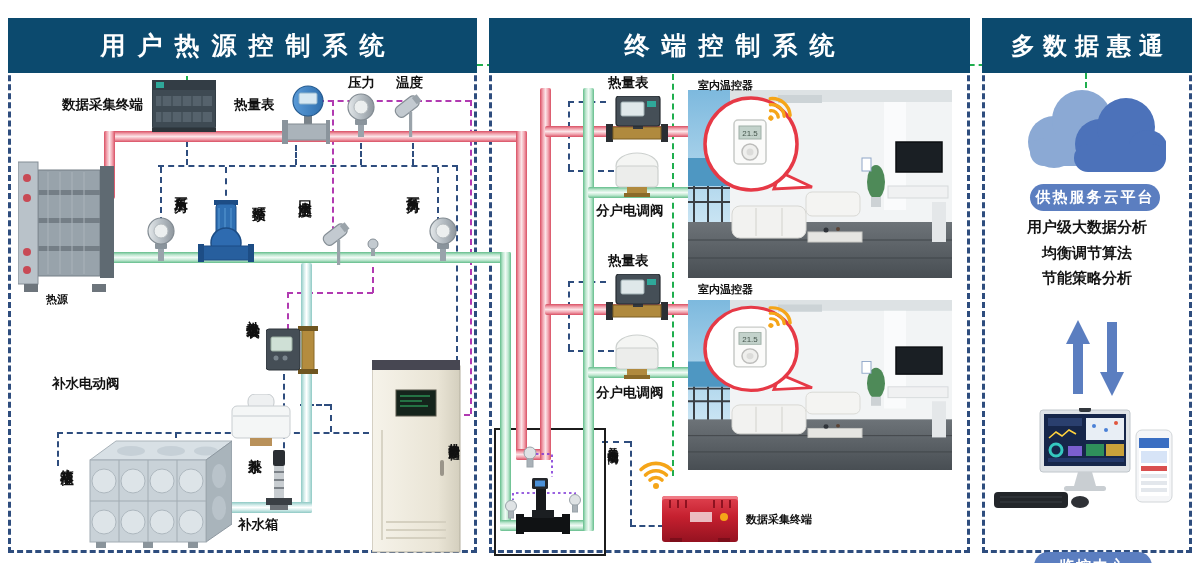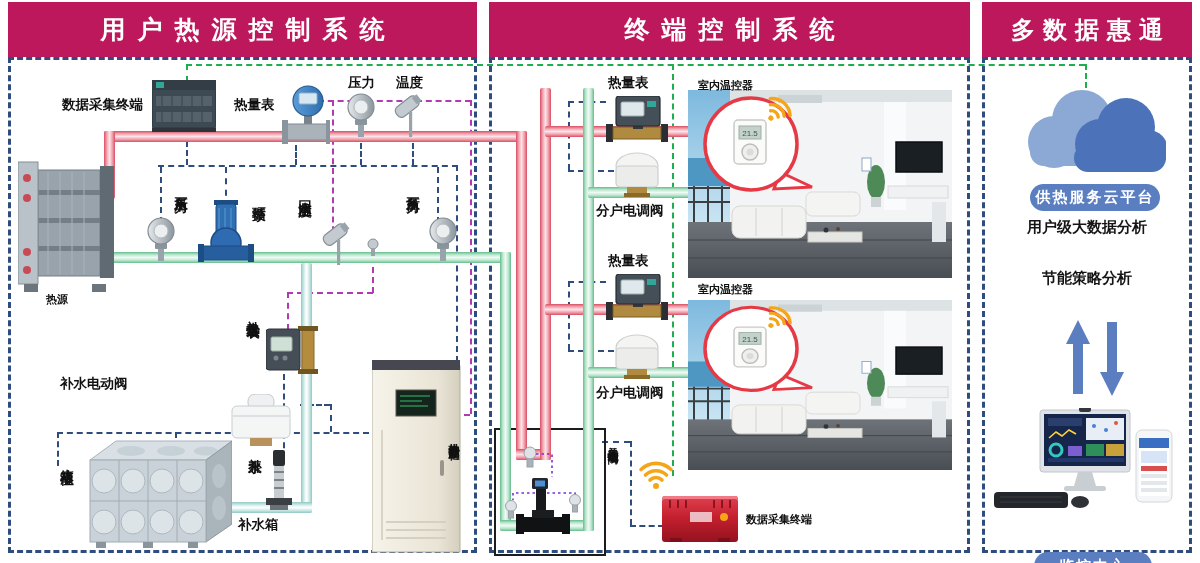--- a/index.html
+++ b/index.html
@@ -1,19 +1,19 @@
 <!DOCTYPE html>
 <html><head>
 <meta charset="utf-8">
 <style>
   html,body{margin:0;padding:0;background:#fff;}
   #stage{position:relative;width:1200px;height:563px;background:#fff;overflow:hidden;
          font-family:"Liberation Sans",sans-serif;}
   
-  .titlebar{position:absolute;top:2px;height:55px;background:#be185d;color:#fff;
+  .titlebar{position:absolute;top:18px;height:55px;background:#0c4a6e;color:#fff;
             display:flex;align-items:center;justify-content:center;
             font-weight:bold;z-index:6;}
   .titlebar.big{font-size:25px;letter-spacing:12px;text-indent:12px;}
   .titlebar.sm{font-size:24px;letter-spacing:8px;text-indent:8px;}
   
   .pframe{position:absolute;top:57px;height:496px;border:3px dashed #2e4d7e;
           box-sizing:border-box;z-index:1;}
   
   .hd{position:absolute;height:0;border-top:2px dashed;z-index:2;}
   .vd{position:absolute;width:0;border-left:2px dashed;z-index:2;}
@@ -359,21 +359,21 @@
   <div class="lb v" style="left:246px;top:310px;">补水热量表</div>
 
   <div class="dev" style="left:228px;top:394px;">
     <svg width="66" height="54">
       <rect x="20" y="0" width="26" height="16" rx="7" fill="#eef0f1" stroke="#c5cacd"></rect>
       <rect x="4" y="12" width="58" height="32" rx="5" fill="#f4f6f6" stroke="#c8cdd0"></rect>
       <line x1="4" y1="22" x2="62" y2="22" stroke="#dde1e3" stroke-width="2"></line>
       <rect x="22" y="44" width="22" height="8" fill="#b9915a"></rect>
     </svg>
   </div>
-  <div class="lb" style="left:60px;top:375px;text-align:center;">补水电动阀</div>
+  <div class="lb" style="left:52px;top:375px;text-align:center;">补水电动阀</div>
 
   <div class="dev" style="left:138px;top:454px;">
     <svg width="46" height="56">
       <rect x="4" y="2" width="34" height="25" rx="5" fill="#f2f4f4" stroke="#bfc5c8"></rect>
       <circle cx="21" cy="14" r="8" fill="#dfe3e4" stroke="#b7bdc0"></circle>
       <path d="M14,27 L28,27 L25,44 L17,44 Z" fill="#e8ebec" stroke="#c2c8ca"></path>
       <rect x="17" y="44" width="8" height="10" fill="#c6cccf"></rect>
     </svg>
   </div>
   <div class="lb v" style="left:60px;top:458px;">水箱液位</div>
@@ -540,20 +540,21 @@
         <circle cx="84" cy="64" r="25"></circle>
           <circle cx="110" cy="47" r="29"></circle>
           <circle cx="132" cy="70" r="20"></circle>
         <rect x="58" y="64" width="92" height="28" rx="14"></rect>
       </g>
     </svg>
   </div>
   <div class="pill" style="left:1030px;top:184px;width:130px;height:27px;">供热服务云平台</div>
 
   <div class="feat" style="top:218px;">用户级大数据分析</div>
+  <div class="feat" style="top:244px;">均衡调节算法</div>
   <div class="feat" style="top:269px;">节能策略分析</div>
 
   <div class="dev" style="left:1066px;top:320px;">
     <svg width="58" height="76">
       <polygon points="12,0 24,24 17,24 17,74 7,74 7,24 0,24" fill="#5b7ec0"></polygon>
       <polygon points="46,76 58,52 51,52 51,2 41,2 41,52 34,52" fill="#5b7ec0"></polygon>
     </svg>
   </div>
 
   <div class="dev" style="left:994px;top:408px;">

